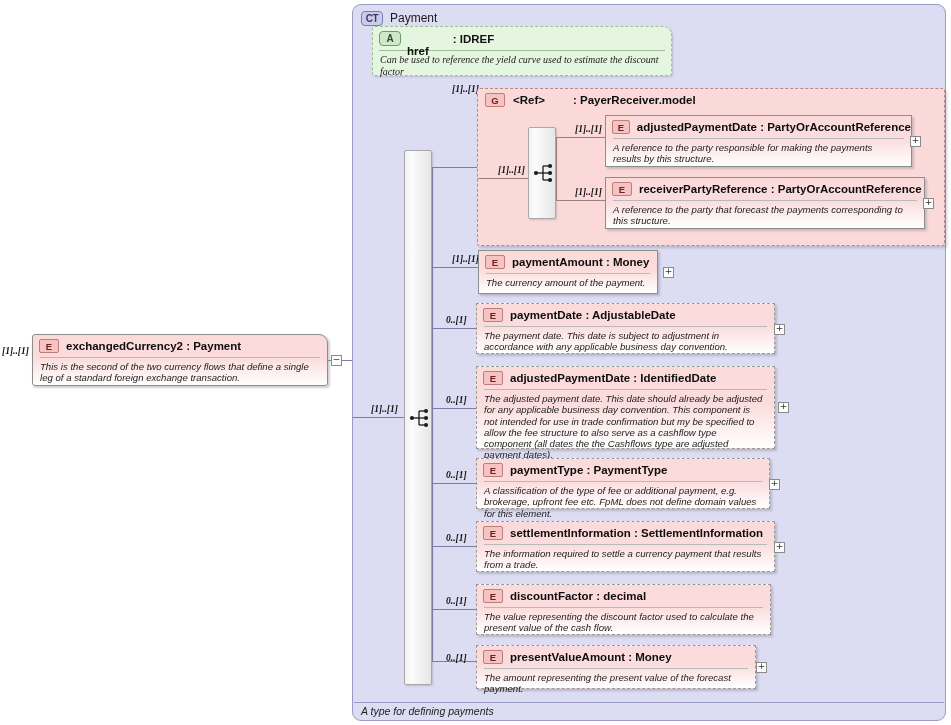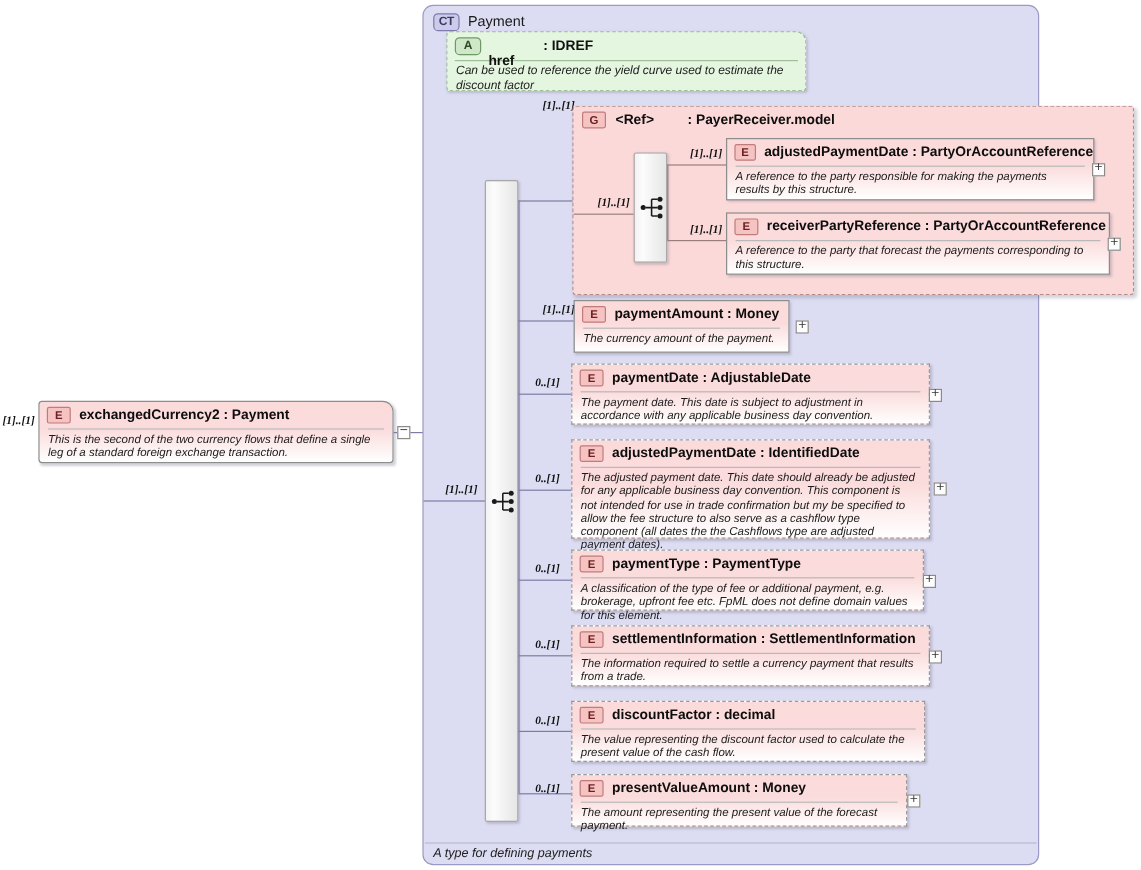--- a/index.html
+++ b/index.html
@@ -6,21 +6,21 @@
   body{
     width:951px;height:725px;background:#ffffff;
     font-family:"Liberation Sans",sans-serif;
     position:relative;overflow:hidden;
     -webkit-font-smoothing:antialiased;
   }
   .canvas{position:absolute;left:0;top:0;width:951px;height:725px;}
 
   
   .ct-box{
-    position:absolute;left:352px;top:4px;width:514px;height:717px;
+    position:absolute;left:352px;top:4px;width:594px;height:717px;
     background:#dcdcf2;
     border:1px solid #9a9ac4;
     border-radius:9px;
     box-sizing:border-box;
   }
   .ct-header{
     position:absolute;left:8px;top:4px;height:18px;
     display:flex;align-items:center;gap:7px;
   }
   .ct-tag{
@@ -53,20 +53,21 @@
     width:22px;height:15px;border:1px solid #6f9a68;border-radius:4px;
     background:#cfe8c8;color:#2e4d28;font-size:10px;font-weight:bold;
     display:flex;align-items:center;justify-content:center;box-sizing:border-box;
   }
   .attr-name{font-size:11.5px;font-weight:bold;color:#111;margin-top:24px;}
   .attr-type{font-size:11.5px;font-weight:bold;color:#111;margin-left:18px;}
   .attr-rule{height:1px;background:#9fbf9a;margin:0 6px 0 6px;}
   .attr-doc{
     font-size:10px;font-style:italic;color:#1b1b1b;line-height:11.5px;
     padding:3px 8px 0 7px;
+    font-family:Liberation Serif, serif;
   }
 
   
   .el{
     position:absolute;box-sizing:border-box;
     background:linear-gradient(to bottom,#fbdada 0%,#fbdcdc 45%,#ffffff 100%);
     box-shadow:1.5px 1.5px 2px rgba(90,90,110,.28);
   }
   .el.solid{border:1px solid #8d8d8d;}
   .el.dashed{border:1px dashed #9a9a9a;}

